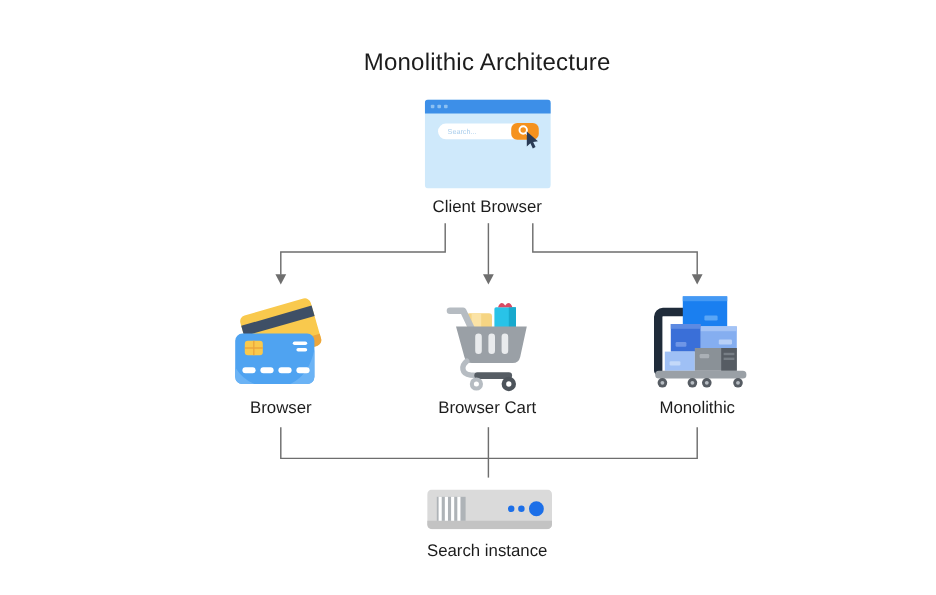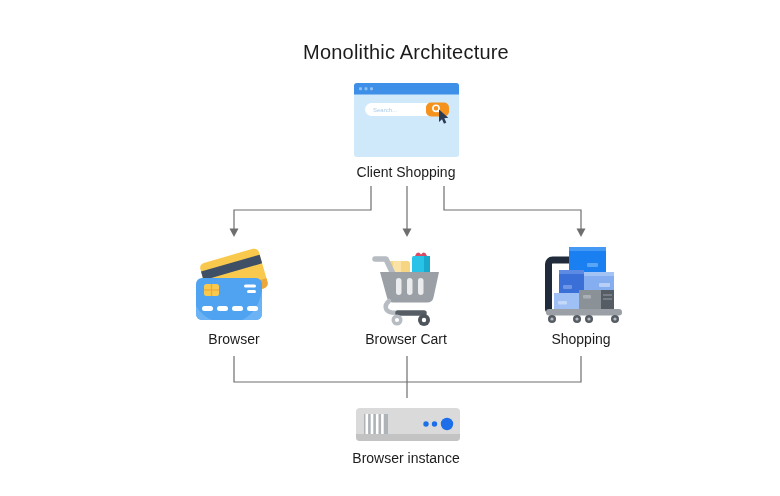--- a/index.html
+++ b/index.html
@@ -54,21 +54,21 @@
       <text x="19" y="28.8" font-size="6" fill="#a9cdec" font-family="Liberation Sans, DejaVu Sans, sans-serif">Search...</text>
       <rect x="72" y="19.5" width="23" height="14" rx="5" fill="#f5921e"></rect>
       <g stroke="#ffffff" fill="none">
         <circle cx="82" cy="25.3" r="3.1" stroke-width="1.6"></circle>
         <line x1="84.4" y1="27.7" x2="87" y2="30.2" stroke-width="1.9" stroke-linecap="round"></line>
       </g>
       <path d="M85 26.5 v12.5 l3 -2.7 2 4.4 2.3 -1.1 -2 -4.3 4 -0.6 z" fill="#2a3b55"></path>
     </g>
   </svg>
 
-  <div class="node-label" style="left:390px;top:164px;">Client Shopping</div>
+  <div class="node-label" style="left:390px;top:164px;">Client Browser</div>
 
   <svg class="abs" style="left:178px;top:244px;" width="80" height="82" viewBox="0 0 80 82">
     <g transform="rotate(-16 40 30)">
       <rect x="9" y="11" width="61" height="41" rx="5" fill="#f9c94d"></rect>
       <path d="M9 43 h61 v4 a5 5 0 0 1 -5 5 h-51 a5 5 0 0 1 -5 -5 z" fill="#eda63c"></path>
       <rect x="9" y="18.5" width="61" height="9" fill="#3e4f66"></rect>
     </g>
     <rect x="2" y="34" width="66" height="42" rx="6" fill="#4fa3f1"></rect>
     <path d="M68 47 v23 a6 6 0 0 1 -6 6 h-14 q16 -8 20 -29 z" fill="#6bb3f5"></path>
     <path d="M2 70 v-8 q6 10 16 14 h-10 a6 6 0 0 1 -6 -6 z" fill="#6bb3f5"></path>
@@ -140,36 +140,36 @@
         <circle cx="36" cy="76" r="1.6" fill="#b6bcc2"></circle>
       <circle cx="48" cy="76" r="4" fill="#565c63"></circle>
         <circle cx="48" cy="76" r="1.6" fill="#b6bcc2"></circle>
       <circle cx="74" cy="76" r="4" fill="#565c63"></circle>
         <circle cx="74" cy="76" r="1.6" fill="#b6bcc2"></circle>
     </g>
   </svg>
 
   <div class="node-label" style="left:218px;top:331px;">Browser</div>
   <div class="node-label" style="left:390px;top:331px;">Browser Cart</div>
-  <div class="node-label" style="left:565px;top:331px;">Shopping</div>
+  <div class="node-label" style="left:565px;top:331px;">Monolithic</div>
 
   <svg class="abs" style="left:340px;top:408px;" width="104" height="33" viewBox="0 0 104 33">
     <rect x="0" y="0" width="104" height="33" rx="4" fill="#dadada"></rect>
     <path d="M0 26 h104 v3 a4 4 0 0 1 -4 4 h-96 a4 4 0 0 1 -4 -4 z" fill="#c3c3c3"></path>
     <g>
       <rect x="8" y="6" width="24" height="20" fill="#aeb3b7"></rect>
       <g fill="#ffffff">
         <rect x="9.5" y="6" width="2.6" height="20"></rect>
         <rect x="14.7" y="6" width="2.6" height="20"></rect>
         <rect x="19.9" y="6" width="2.6" height="20"></rect>
         <rect x="25.1" y="6" width="2.6" height="20"></rect>
       </g>
     </g>
     <g fill="#1c6fe8">
       <circle cx="70" cy="16" r="2.7"></circle>
       <circle cx="78.5" cy="16" r="2.7"></circle>
       <circle cx="91" cy="16" r="6.2"></circle>
     </g>
   </svg>
 
-  <div class="node-label" style="left:390px;top:450px;">Browser instance</div>
+  <div class="node-label" style="left:390px;top:450px;">Search instance</div>
 
 </div>
 
 </body></html>

